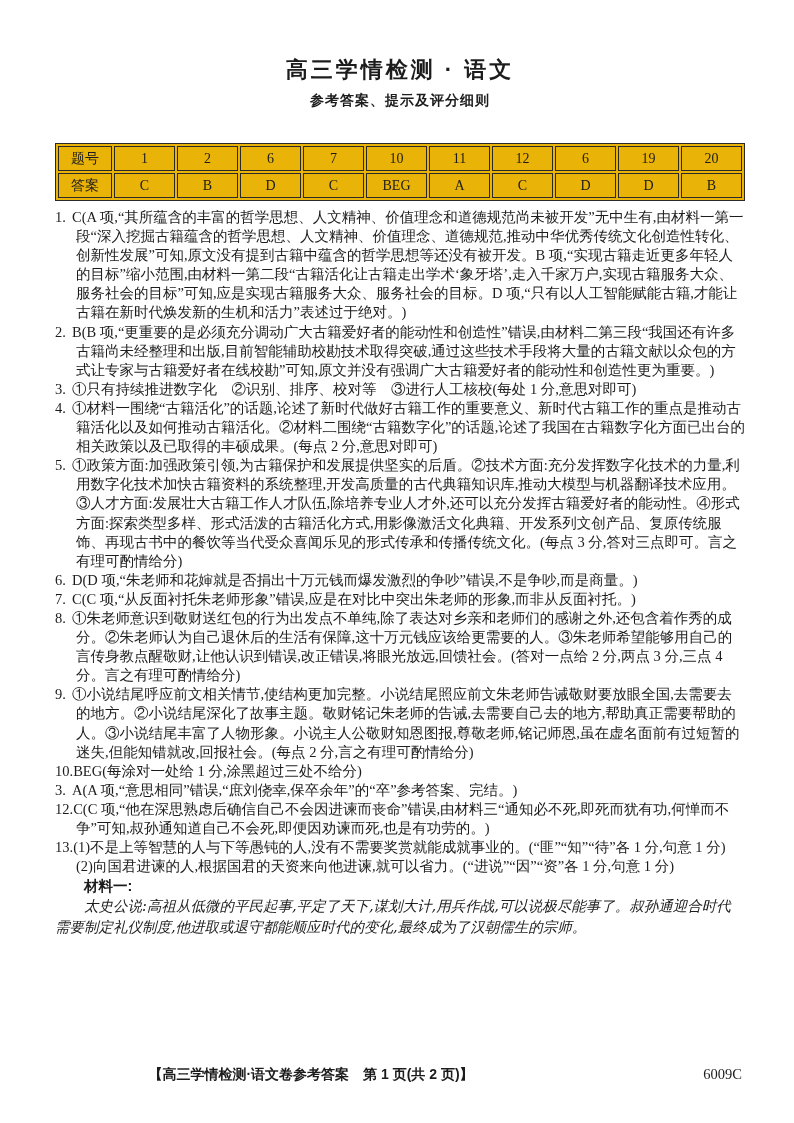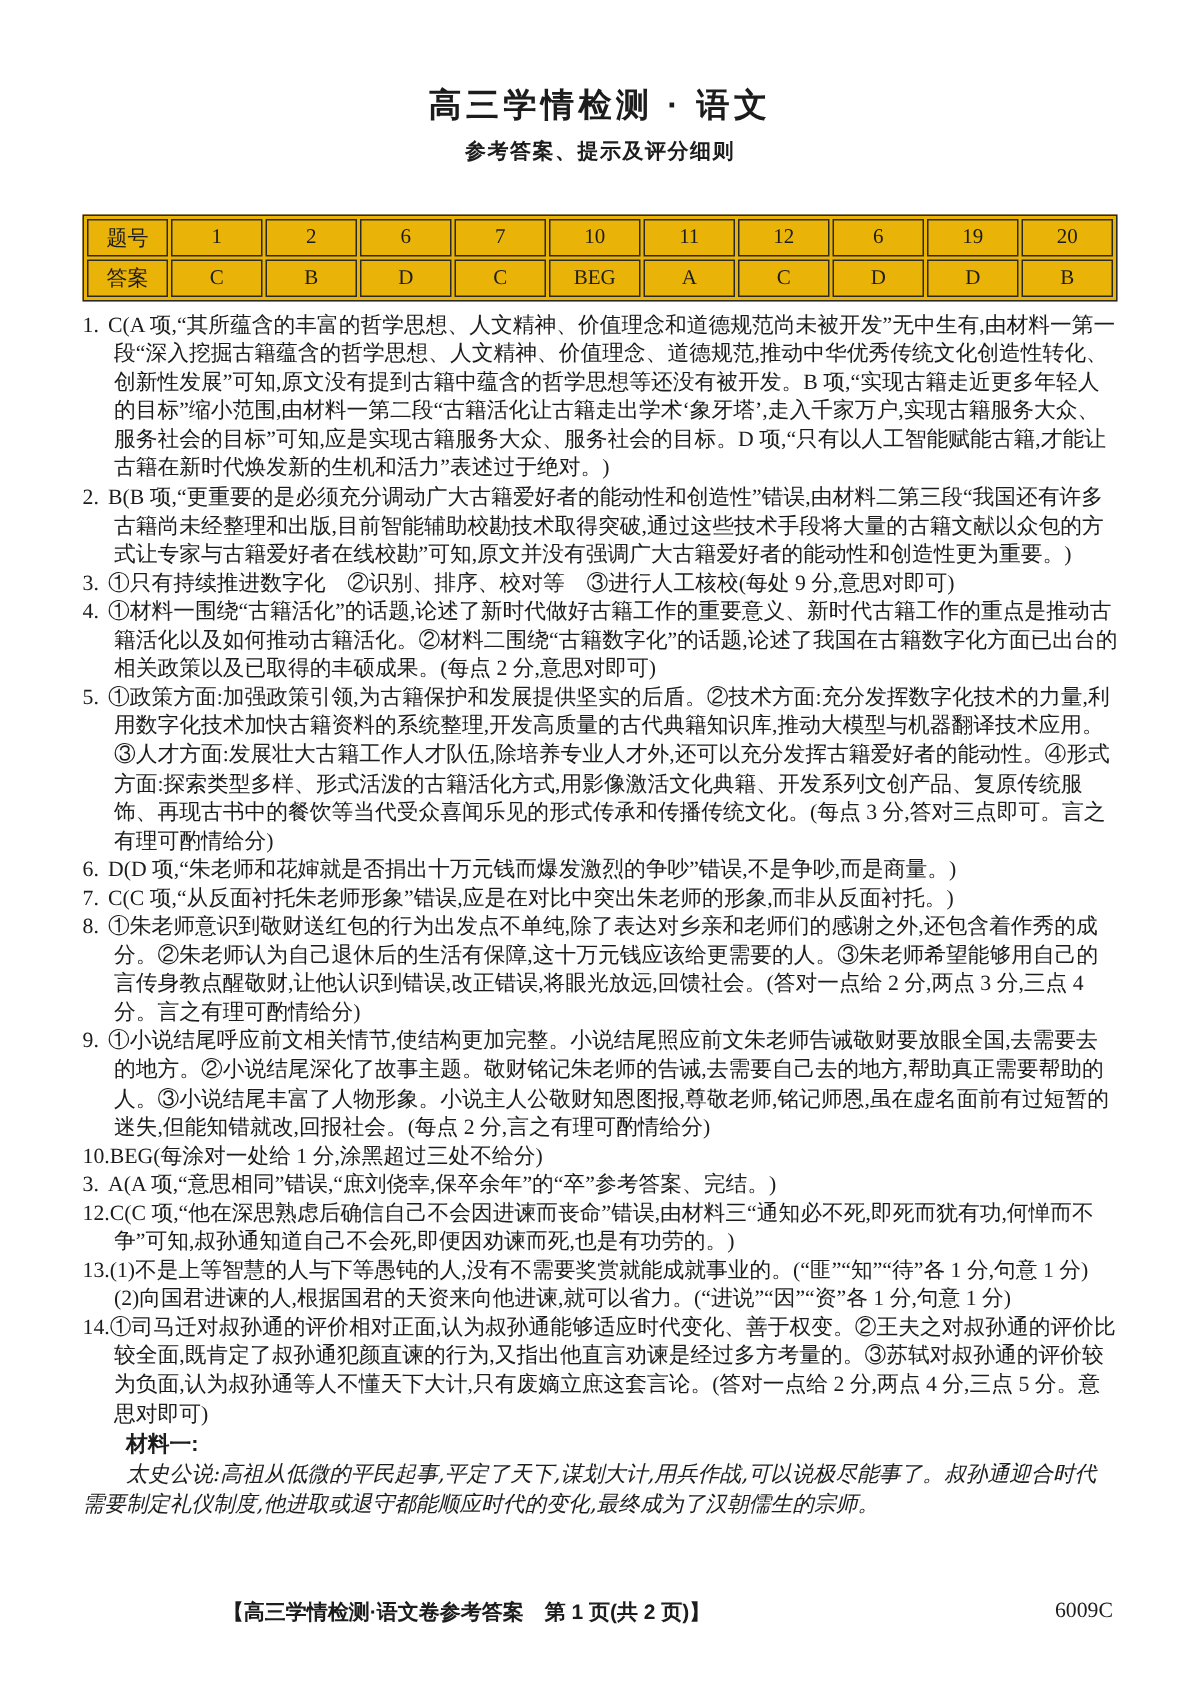--- a/index.html
+++ b/index.html
@@ -153,33 +153,32 @@
           <td class="val-cell">D</td>
           <td class="val-cell">D</td>
           <td class="val-cell">B</td>
         </tr>
     </tbody>
   </table>
 
   <div class="items" id="items">
       <div class="item"><span class="num">1.</span><span class="itext">C(A 项,“其所蕴含的丰富的哲学思想、人文精神、价值理念和道德规范尚未被开发”无中生有,由材料一第一段“深入挖掘古籍蕴含的哲学思想、人文精神、价值理念、道德规范,推动中华优秀传统文化创造性转化、创新性发展”可知,原文没有提到古籍中蕴含的哲学思想等还没有被开发。B 项,“实现古籍走近更多年轻人的目标”缩小范围,由材料一第二段“古籍活化让古籍走出学术‘象牙塔’,走入千家万户,实现古籍服务大众、服务社会的目标”可知,应是实现古籍服务大众、服务社会的目标。D 项,“只有以人工智能赋能古籍,才能让古籍在新时代焕发新的生机和活力”表述过于绝对。)</span></div>
       <div class="item"><span class="num">2.</span><span class="itext">B(B 项,“更重要的是必须充分调动广大古籍爱好者的能动性和创造性”错误,由材料二第三段“我国还有许多古籍尚未经整理和出版,目前智能辅助校勘技术取得突破,通过这些技术手段将大量的古籍文献以众包的方式让专家与古籍爱好者在线校勘”可知,原文并没有强调广大古籍爱好者的能动性和创造性更为重要。)</span></div>
-      <div class="item"><span class="num">3.</span><span class="itext">①只有持续推进数字化　②识别、排序、校对等　③进行人工核校(每处 9 分,意思对即可)</span></div>
+      <div class="item"><span class="num">3.</span><span class="itext">①只有持续推进数字化　②识别、排序、校对等　③进行人工核校(每处 1 分,意思对即可)</span></div>
       <div class="item"><span class="num">4.</span><span class="itext">①材料一围绕“古籍活化”的话题,论述了新时代做好古籍工作的重要意义、新时代古籍工作的重点是推动古籍活化以及如何推动古籍活化。②材料二围绕“古籍数字化”的话题,论述了我国在古籍数字化方面已出台的相关政策以及已取得的丰硕成果。(每点 2 分,意思对即可)</span></div>
       <div class="item"><span class="num">5.</span><span class="itext">①政策方面:加强政策引领,为古籍保护和发展提供坚实的后盾。②技术方面:充分发挥数字化技术的力量,利用数字化技术加快古籍资料的系统整理,开发高质量的古代典籍知识库,推动大模型与机器翻译技术应用。③人才方面:发展壮大古籍工作人才队伍,除培养专业人才外,还可以充分发挥古籍爱好者的能动性。④形式方面:探索类型多样、形式活泼的古籍活化方式,用影像激活文化典籍、开发系列文创产品、复原传统服饰、再现古书中的餐饮等当代受众喜闻乐见的形式传承和传播传统文化。(每点 3 分,答对三点即可。言之有理可酌情给分)</span></div>
       <div class="item"><span class="num">6.</span><span class="itext">D(D 项,“朱老师和花婶就是否捐出十万元钱而爆发激烈的争吵”错误,不是争吵,而是商量。)</span></div>
       <div class="item"><span class="num">7.</span><span class="itext">C(C 项,“从反面衬托朱老师形象”错误,应是在对比中突出朱老师的形象,而非从反面衬托。)</span></div>
       <div class="item"><span class="num">8.</span><span class="itext">①朱老师意识到敬财送红包的行为出发点不单纯,除了表达对乡亲和老师们的感谢之外,还包含着作秀的成分。②朱老师认为自己退休后的生活有保障,这十万元钱应该给更需要的人。③朱老师希望能够用自己的言传身教点醒敬财,让他认识到错误,改正错误,将眼光放远,回馈社会。(答对一点给 2 分,两点 3 分,三点 4 分。言之有理可酌情给分)</span></div>
       <div class="item"><span class="num">9.</span><span class="itext">①小说结尾呼应前文相关情节,使结构更加完整。小说结尾照应前文朱老师告诫敬财要放眼全国,去需要去的地方。②小说结尾深化了故事主题。敬财铭记朱老师的告诫,去需要自己去的地方,帮助真正需要帮助的人。③小说结尾丰富了人物形象。小说主人公敬财知恩图报,尊敬老师,铭记师恩,虽在虚名面前有过短暂的迷失,但能知错就改,回报社会。(每点 2 分,言之有理可酌情给分)</span></div>
       <div class="item"><span class="num">10.</span><span class="itext">BEG(每涂对一处给 1 分,涂黑超过三处不给分)</span></div>
       <div class="item"><span class="num">3.</span><span class="itext">A(A 项,“意思相同”错误,“庶刘侥幸,保卒余年”的“卒”参考答案、完结。)</span></div>
       <div class="item"><span class="num">12.</span><span class="itext">C(C 项,“他在深思熟虑后确信自己不会因进谏而丧命”错误,由材料三“通知必不死,即死而犹有功,何惮而不争”可知,叔孙通知道自己不会死,即便因劝谏而死,也是有功劳的。)</span></div>
       <div class="item"><span class="num">13.</span><span class="itext">(1)不是上等智慧的人与下等愚钝的人,没有不需要奖赏就能成就事业的。(“匪”“知”“待”各 1 分,句意 1 分)
 (2)向国君进谏的人,根据国君的天资来向他进谏,就可以省力。(“进说”“因”“资”各 1 分,句意 1 分)</span></div>
-      <div class="item"><span class="num">14.</span><span class="itext">①司马迁对叔孙通的评价相对正面,认为叔孙通能够适应时代变化、善于权变。②王夫之对叔孙通的评价比较全面,既肯定了叔孙通犯颜直谏的行为,又指出他直言劝谏是经过多方考量的。③苏轼对叔孙通的评价较为负面,认为叔孙通等人不懂天下大计,只有废嫡立庶这套言论。(答对一点给 2 分,两点 4 分,三点 5 分。意思对即可)</span></div>
     </div>
 
   <div class="trans-label">材料一:</div>
   <p class="trans-para">太史公说:高祖从低微的平民起事,平定了天下,谋划大计,用兵作战,可以说极尽能事了。叔孙通迎合时代需要制定礼仪制度,他进取或退守都能顺应时代的变化,最终成为了汉朝儒生的宗师。</p>
 
   <div class="footer-line">
     <div class="footer-text">【高三学情检测·语文卷参考答案　第 1 页(共 2 页)】</div>
     <div class="footer-code">6009C</div>
   </div>
 

